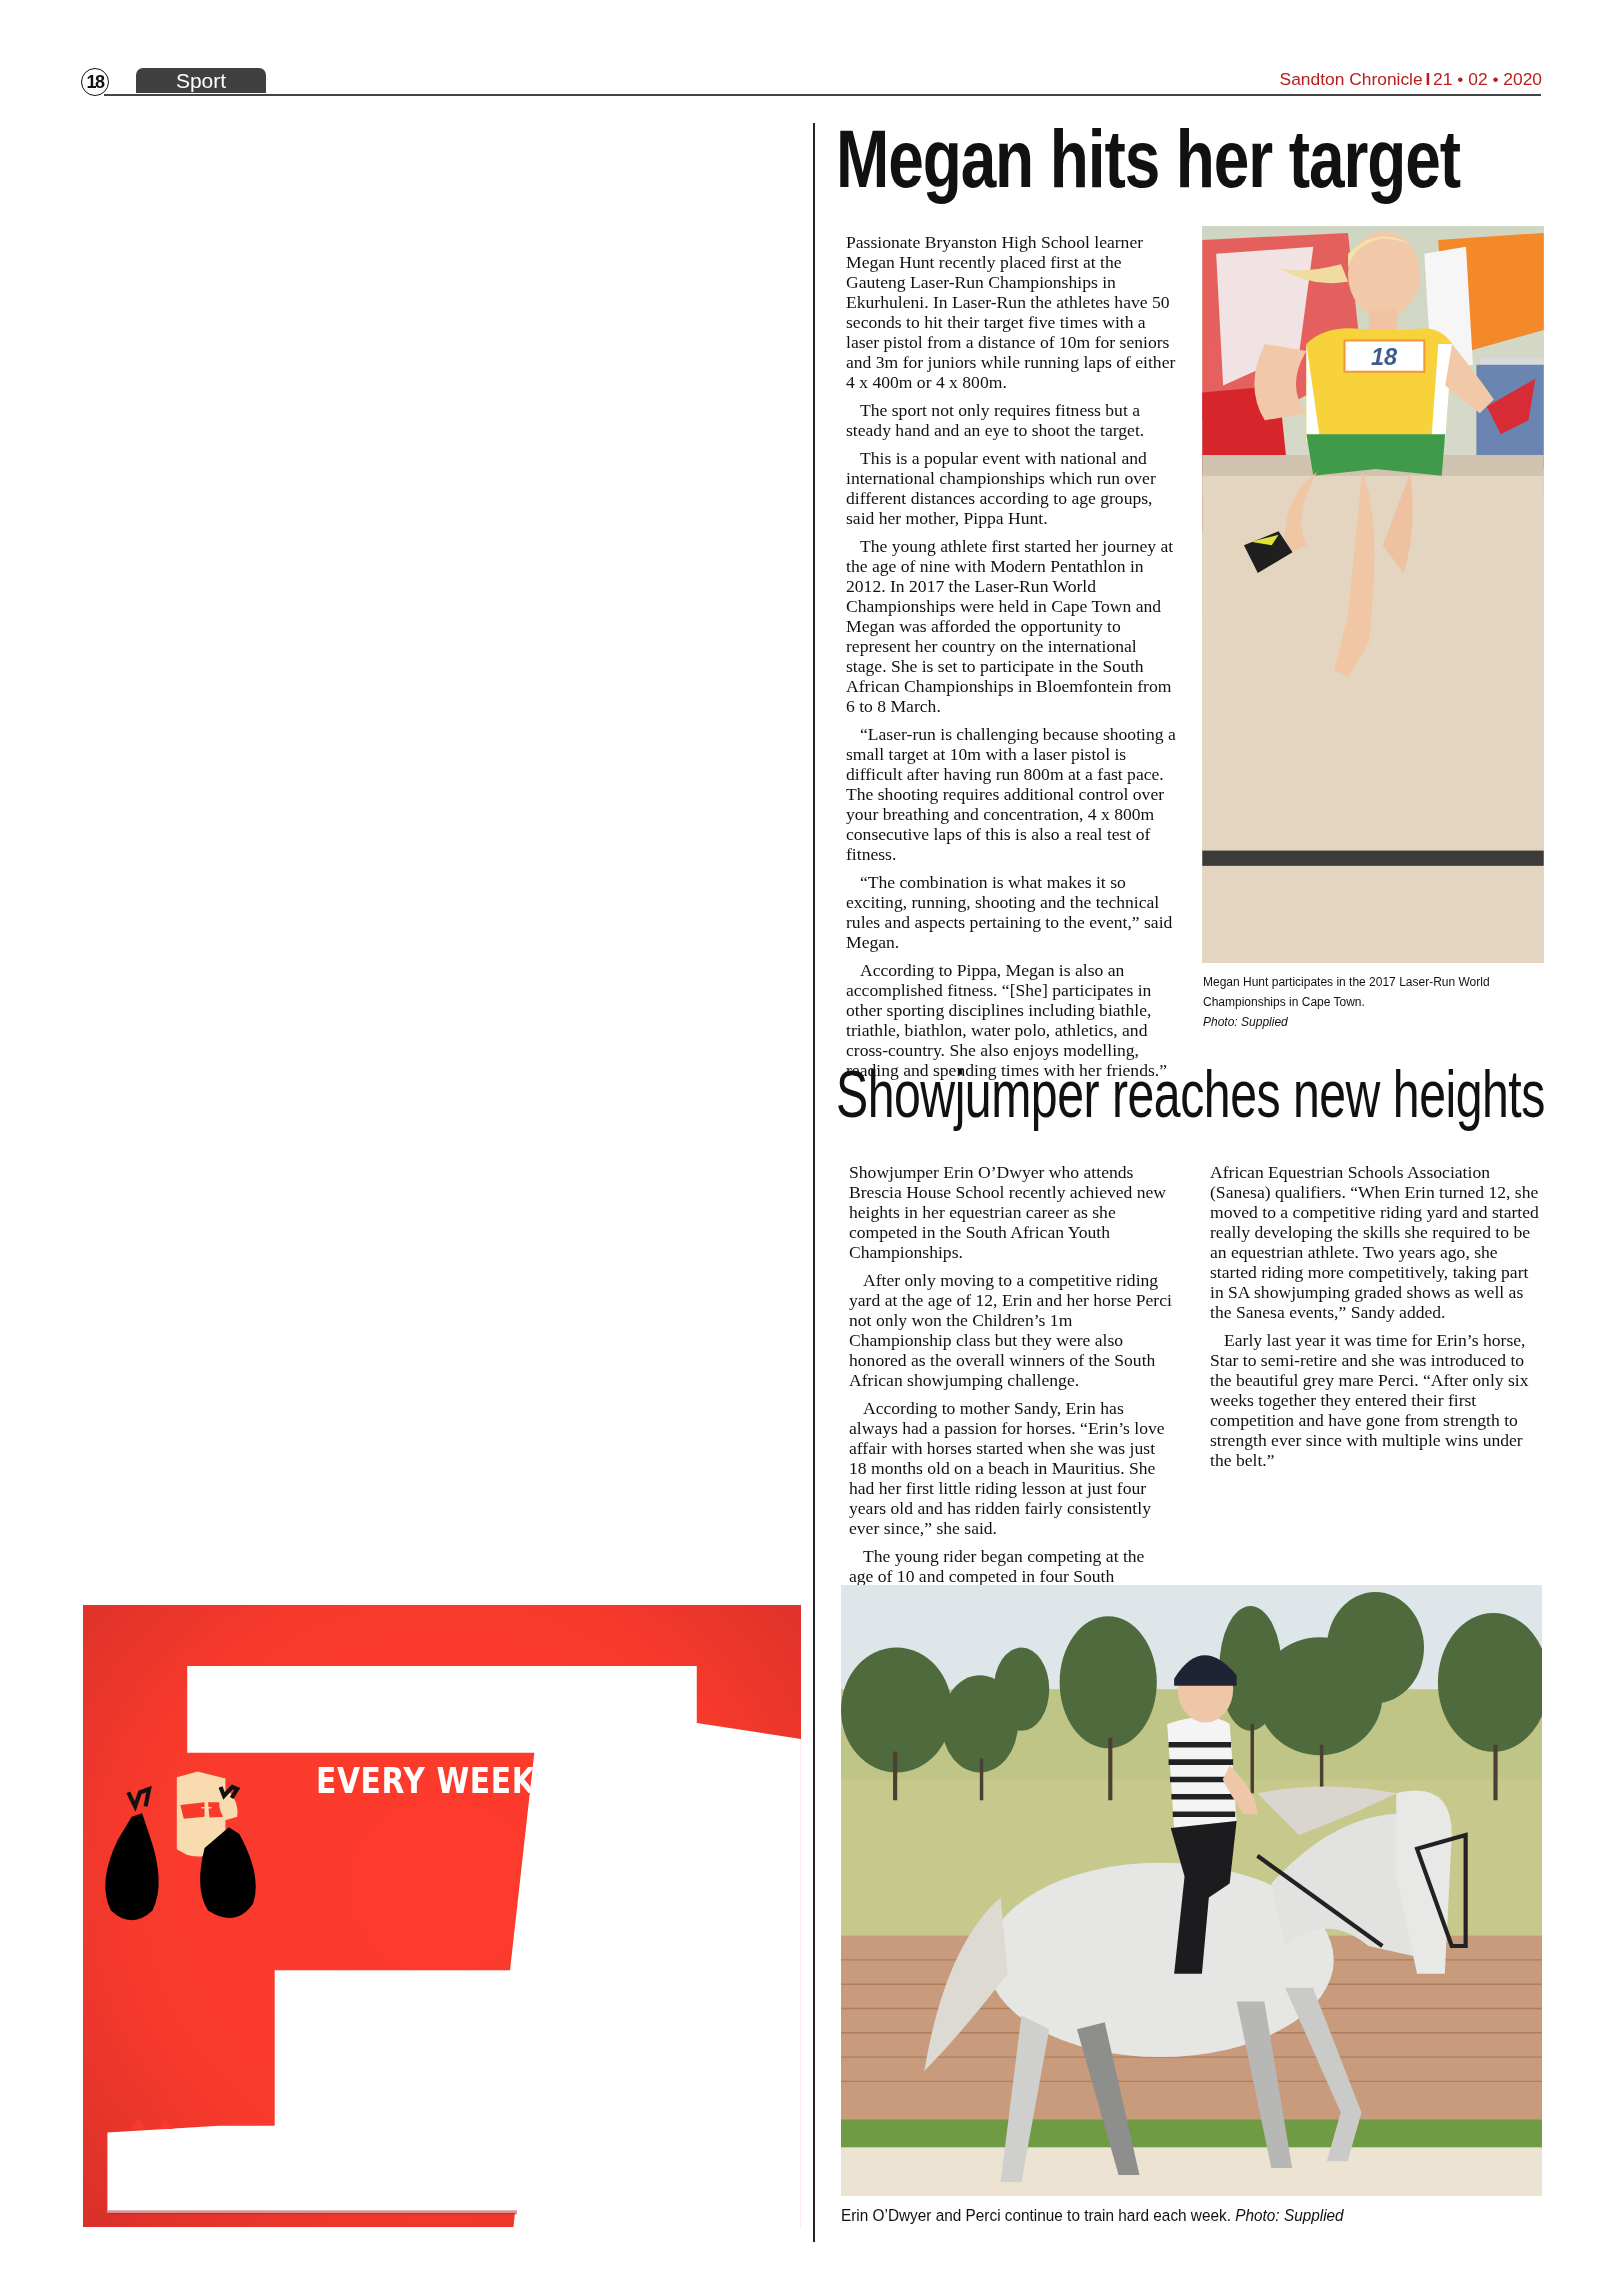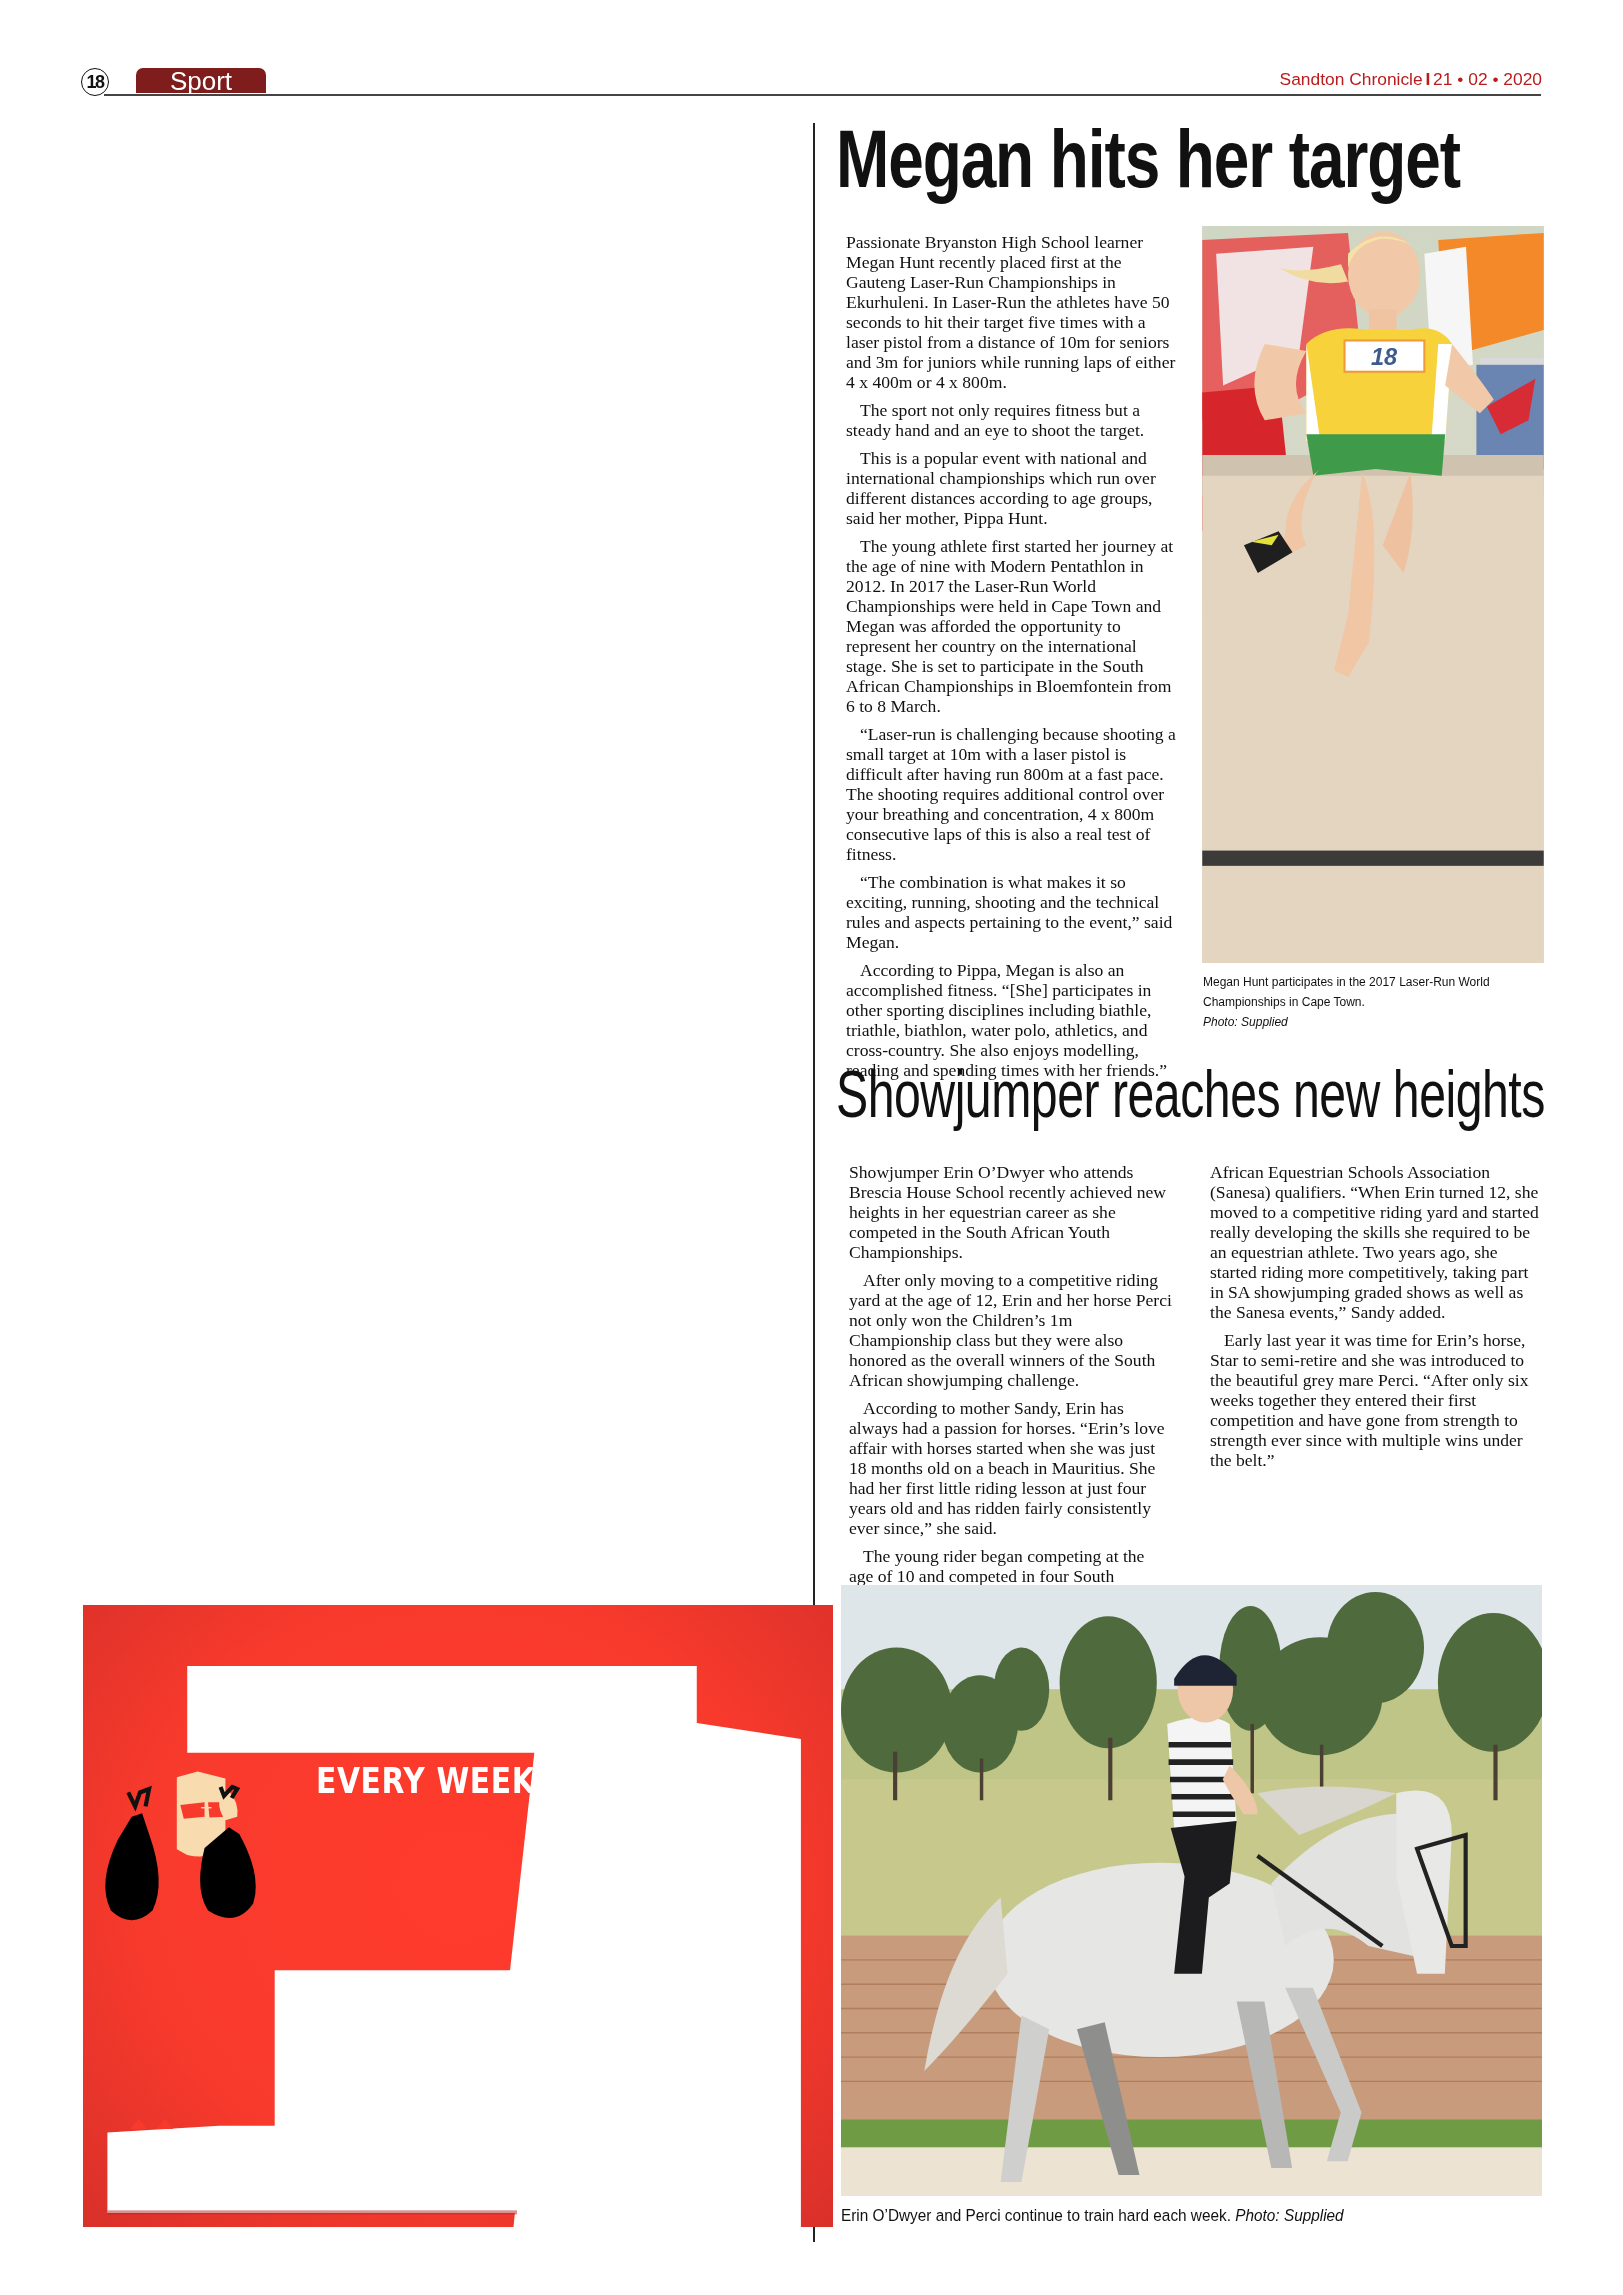--- a/index.html
+++ b/index.html
@@ -1,21 +1,21 @@
 <!DOCTYPE html>
 <html style="font-size:11px"><head>
 <meta charset="utf-8">
 <style>
   html, body { margin: 0; padding: 0; background: #ffffff; }
   body { width: 1624px; height: 2295px; position: relative; overflow: hidden; font-family: "Liberation Serif", serif; color: #111; }
 
   
   .hdr-rule { position: absolute; left: 104px; top: 94px; width: 1437px; height: 2.1px; background: #444; }
   .page-num { position: absolute; left: 81px; top: 68px; width: 26px; height: 26px; border: 1.4px solid #111; border-radius: 50%; font-family: "Liberation Sans", sans-serif; font-size: 18px; font-weight: bold; line-height: 26px; text-align: center; letter-spacing: -1.4px; }
-  .section-tab { position: absolute; left: 136px; top: 68px; width: 130px; height: 25px; background: #7f1d1d; border-radius: 7px 7px 0 0; color: #fff; font-family: "Liberation Sans", sans-serif; font-size: 26px; line-height: 26px; text-align: center; }
+  .section-tab { position: absolute; left: 136px; top: 68px; width: 130px; height: 25px; background: #404040; border-radius: 7px 7px 0 0; color: #fff; font-family: "Liberation Sans", sans-serif; font-size: 21px; line-height: 26px; text-align: center; }
   .masthead { position: absolute; right: 82px; top: 69px; font-family: "Liberation Sans", sans-serif; font-size: 17.4px; color: #b91c1c; }
   .masthead .sep { font-weight: bold; margin: 0 2.8px; }
 
   
   .col-divider { position: absolute; left: 813px; top: 123px; width: 2.1px; height: 2119px; background: #222; }
 
   
   .headline-1 { position: absolute; left: 836px; top: 117px; width: 708px; font-family: "Liberation Sans", sans-serif; font-weight: bold; font-size: 82px; line-height: 83px; letter-spacing: -1.4px; transform: scaleX(0.78); transform-origin: left top; white-space: nowrap; }
   .body-col { position: absolute; font-size: 17.6px; line-height: 20px; text-align: left; }
   .body-col p { margin: 8px; }
@@ -28,21 +28,21 @@
 
   
   .headline-2 { position: absolute; left: 836px; top: 1056px; font-family: "Liberation Sans", sans-serif; font-size: 67px; line-height: 76px; transform: scaleX(0.72); transform-origin: left top; white-space: nowrap; letter-spacing: -0.7px; }
   .s2-col-a { left: 841px; top: 1154px; width: 340px; }
   .s2-col-b { left: 1202px; top: 1154px; width: 347px; }
 
   .photo-2 { position: absolute; left: 841px; top: 1585px; width: 701px; height: 611px; overflow: hidden; background: #dfe7ea; }
   .caption-2 { position: absolute; left: 841px; top: 2206px; font-family: "Liberation Sans", sans-serif; font-size: 16.7px; transform: scaleX(0.92); transform-origin: left top; white-space: nowrap; }
 
   
-  .ad { position: absolute; left: 83px; top: 1605px; width: 718px; height: 622px; overflow: hidden; background: radial-gradient(ellipse at 50% 45%, #ff3b2c 0%, #f83a2c 60%, #d8302a 100%); padding-left: 32px; }
+  .ad { position: absolute; left: 83px; top: 1605px; width: 718px; height: 622px; overflow: hidden; background: radial-gradient(ellipse at 50% 45%, #ff3b2c 0%, #f83a2c 60%, #d8302a 100%); }
   .ad-every-week { position: absolute; left: 233px; top: 156px; color: #fff; font-family: "DejaVu Sans", sans-serif; font-weight: bold; font-size: 35px; letter-spacing: 0.7px; transform: scaleX(0.85); transform-origin: left top; white-space: nowrap; }
 </style>
 </head>
 <body>
 
 <div class="page-num">18</div>
 <div class="section-tab">Sport</div>
 <div class="masthead">
   <span>Sandton Chronicle</span><span class="sep">I</span><span>21 • 02 • 2020</span>
 </div>

